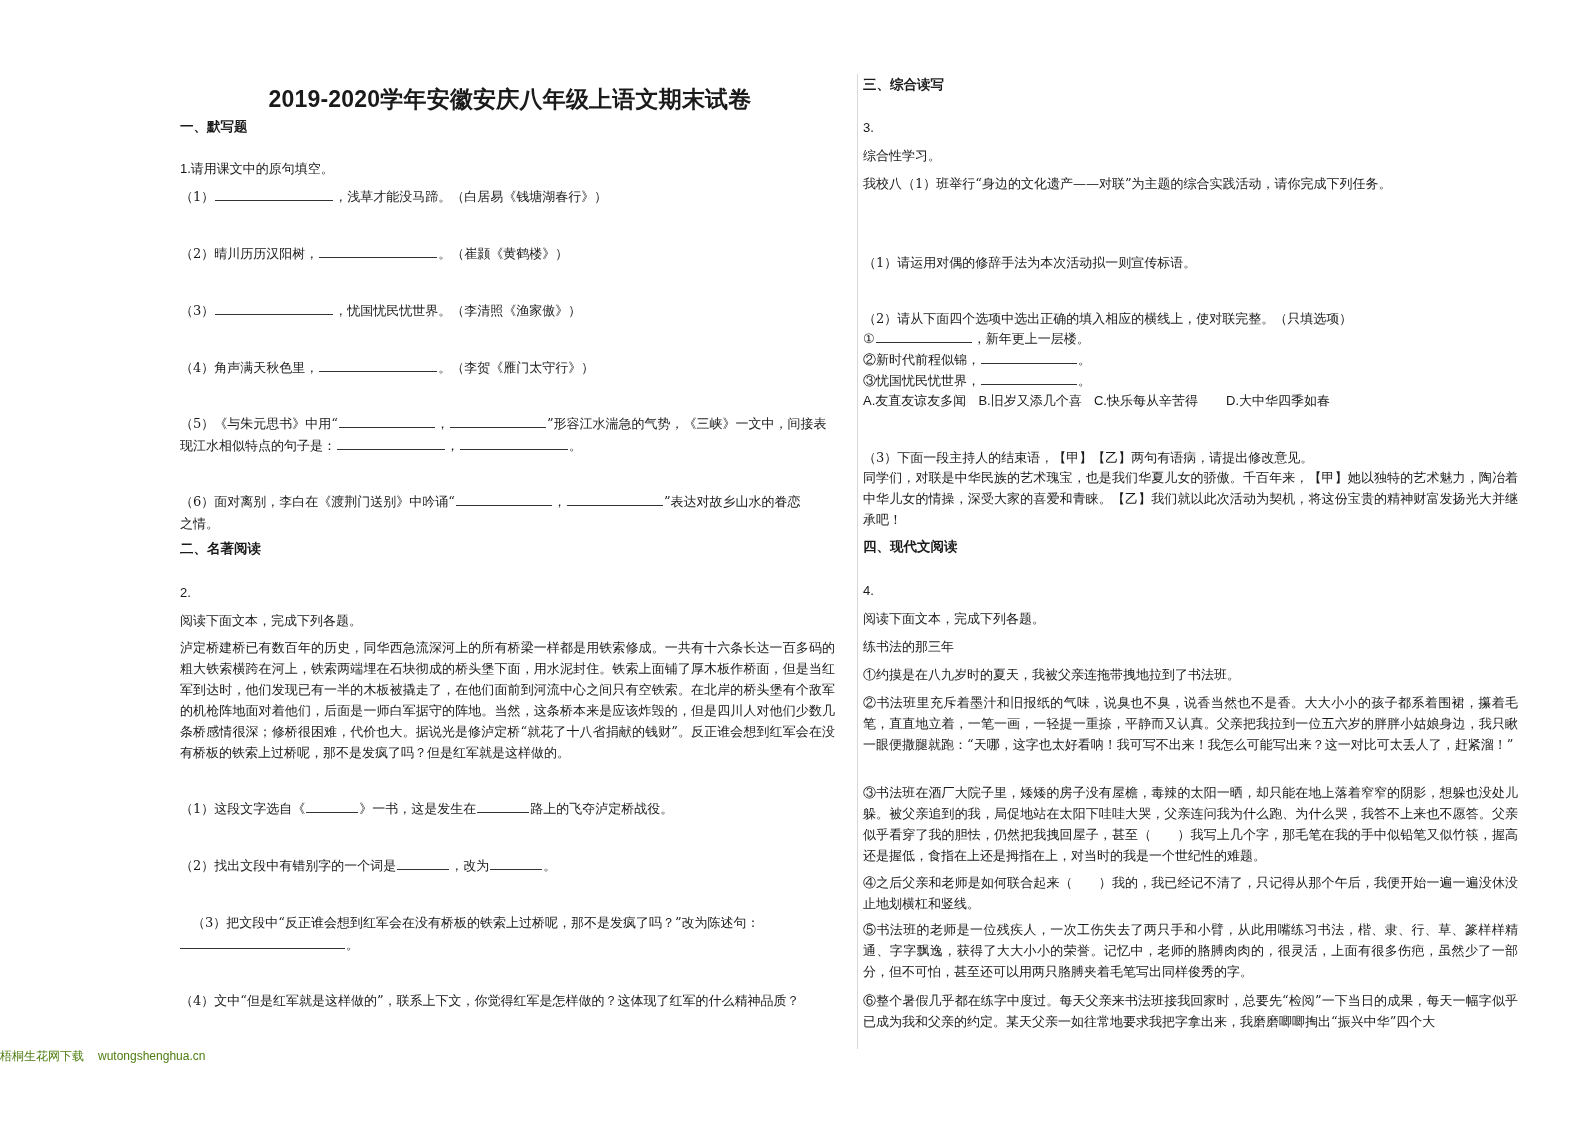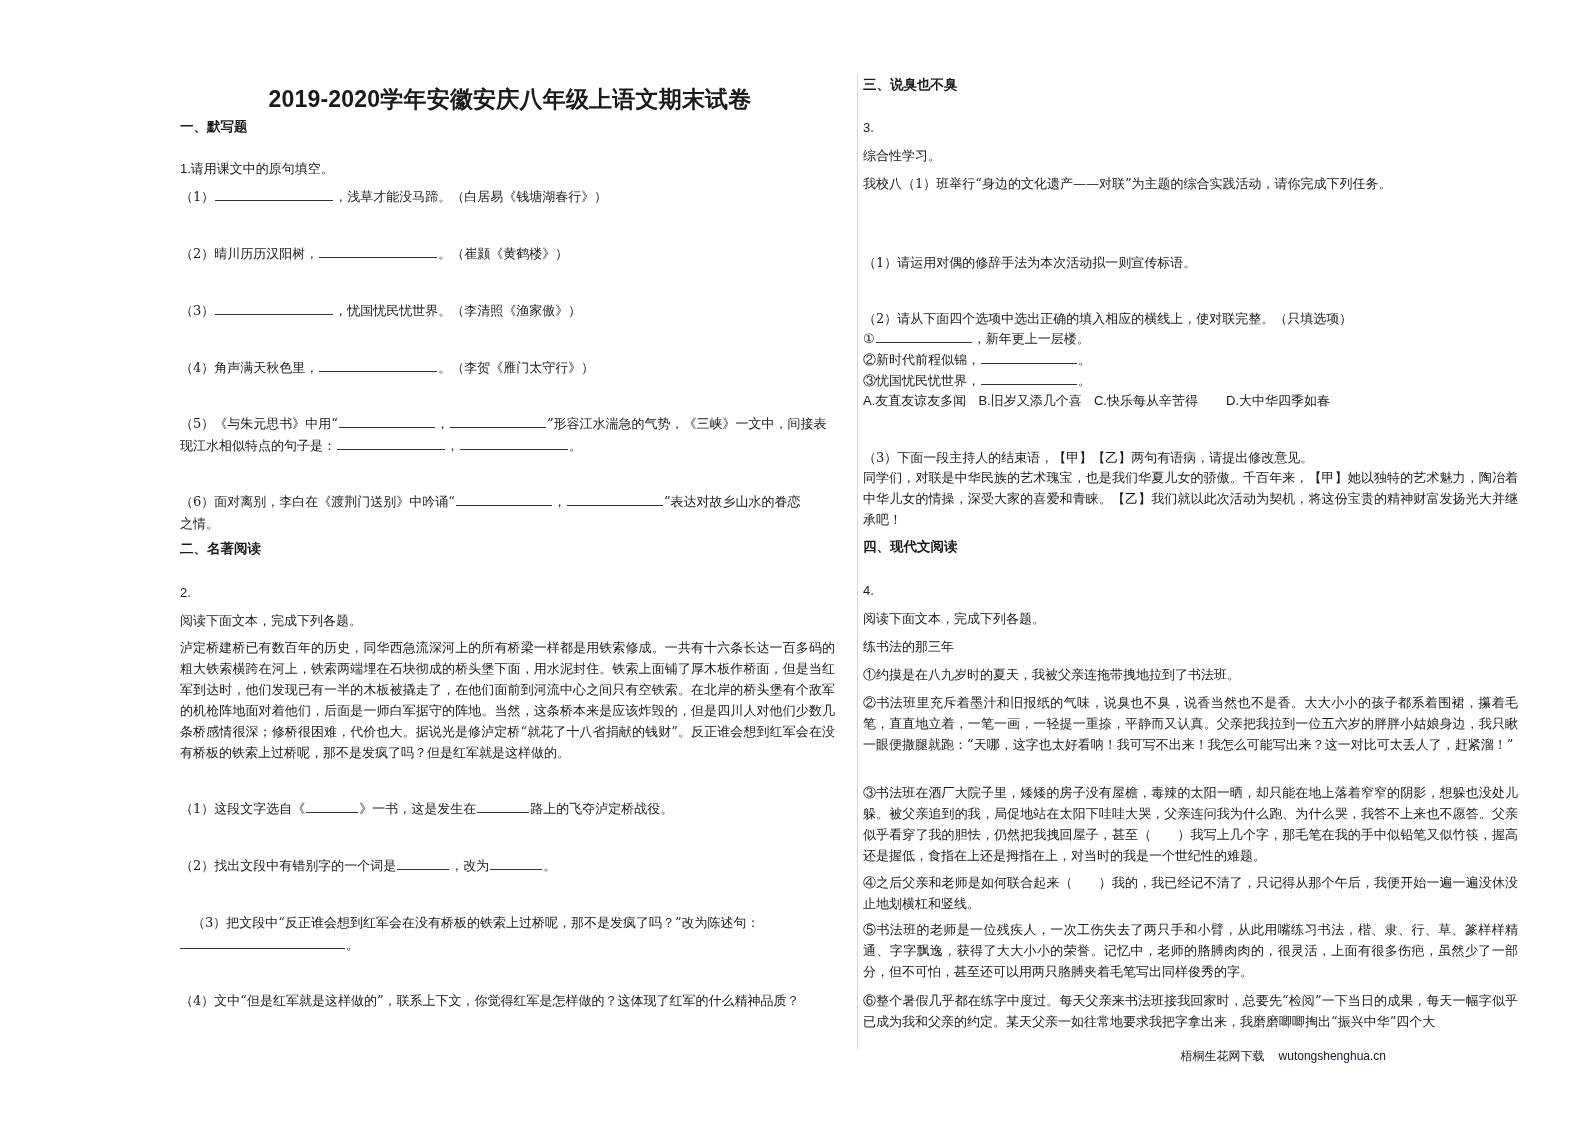--- a/index.html
+++ b/index.html
@@ -37,22 +37,22 @@
   .blank {
     display: inline-block; border-bottom: 1px solid #333; height: 14px;
     vertical-align: baseline; margin: 0 1px;
   }
   .b120 { width: 118px; }
   .b110 { width: 108px; }
   .b100 { width: 96px; }
   .b50 { width: 52px; }
   .b165 { width: 165px; }
   .footer {
-    position: absolute; top: 1048px; left: 0; width: 1386px; text-align: right;
-    font-size: 12px; color: #0f172a;
+    position: absolute; top: 1048px; left: 0; width: 1386px; text-align: left;
+    font-size: 12px; color: #4d7c0f;
     font-family: "DejaVu Sans", "Liberation Sans", sans-serif;
   }
   .footer .url { margin-left: 14px; font-family: "Liberation Sans", sans-serif; }
   .latin { font-family: "Liberation Sans", "DejaVu Sans", sans-serif; }
 </style>
 </head>
 <body>
 
 <div class="col left">
   <div class="title">2019-2020学年安徽安庆八年级上语文期末试卷</div>
@@ -114,21 +114,21 @@
   </div>
 
   <div class="abs t" style="top:990px;">
     <span>（4）</span><span>文中“但是红军就是这样做的”，联系上下文，你觉得红军是怎样做的？这体现了红军的什么精神品质？</span>
   </div>
 </div>
 
 <div class="divider"></div>
 
 <div class="col right">
-  <div class="abs section" style="top:76px;">三、说臭也不臭</div>
+  <div class="abs section" style="top:76px;">三、综合读写</div>
 
   <div class="abs qnum t" style="top:117px;">3.</div>
   <div class="abs t" style="top:145px;">综合性学习。</div>
   <div class="abs t" style="top:173px;">我校八（1）班举行“身边的文化遗产——对联”为主题的综合实践活动，请你完成下列任务。</div>
 
   <div class="abs t" style="top:252px;text-align:right;">（1）请运用对偶的修辞手法为本次活动拟一则宣传标语。</div>
 
   <div class="abs t" style="top:308px;">（2）请从下面四个选项中选出正确的填入相应的横线上，使对联完整。（只填选项）</div>
   <div class="abs t" style="top:328px;">
     <span>①</span><span class="blank b100"></span><span>，新年更上一层楼。</span>

